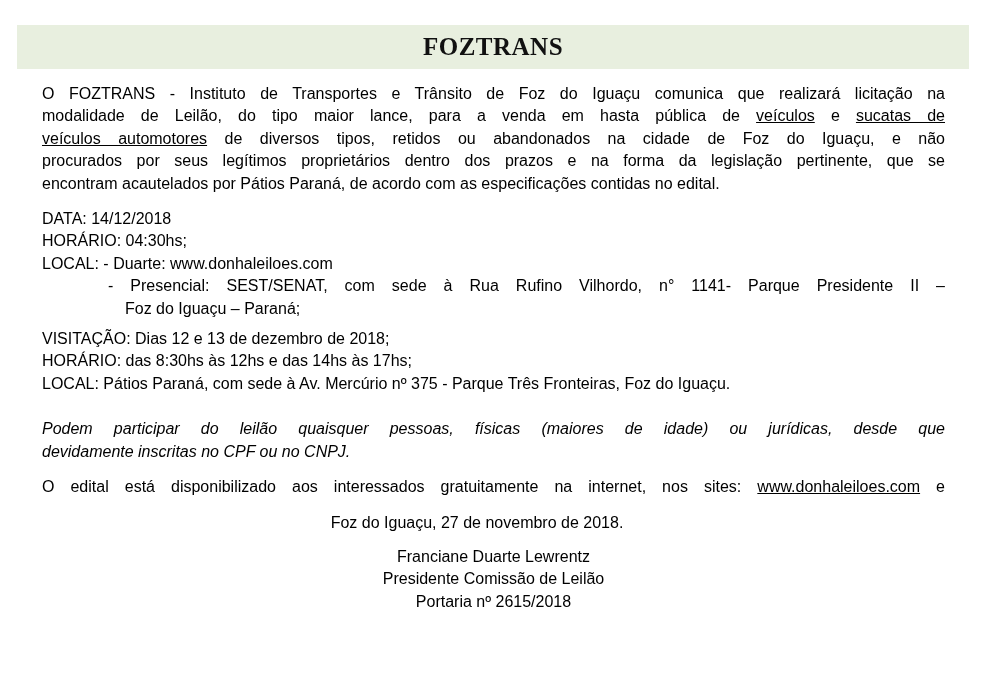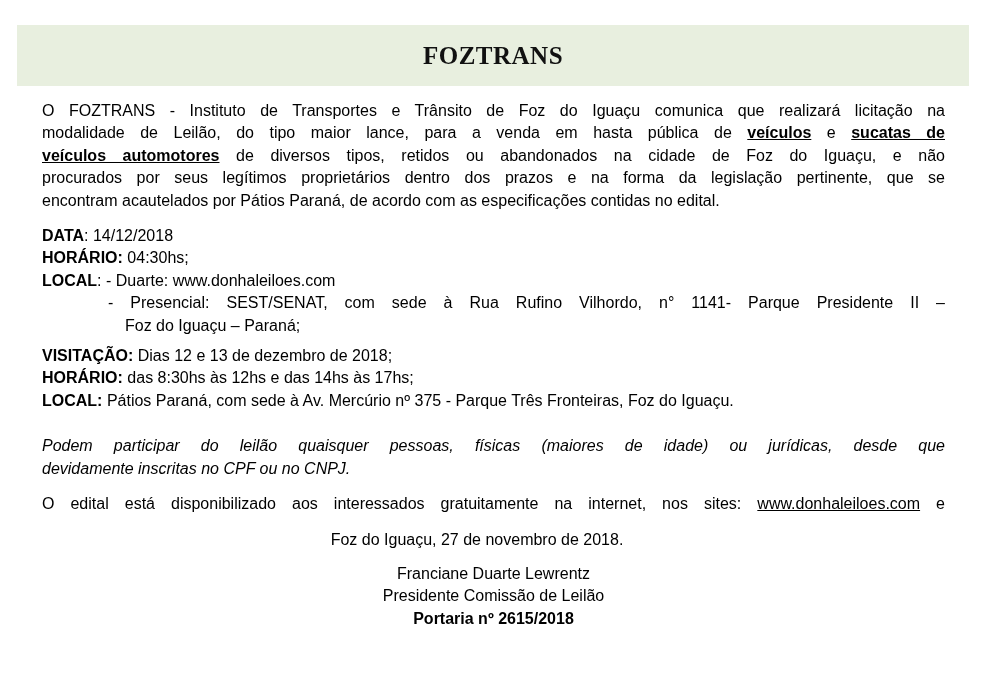--- a/index.html
+++ b/index.html
@@ -11,21 +11,21 @@
     width: 982px;
     height: 695px;
     overflow: hidden;
     font-family: "Liberation Sans", sans-serif;
     font-size: 16px;
     color: #000000;
     position: relative;
   }
   .header-bar {
     margin: 25px 13px 0 17px;
-    height: 61px;
+    height: 44px;
     background: #e8efdf;
     display: flex;
     align-items: center;
     justify-content: center;
   }
   .header-title {
     font-family: "Liberation Serif", serif;
     font-weight: bold;
     font-size: 25px;
     color: #111111;
@@ -49,21 +49,21 @@
   .line {
     line-height: 22.4px;
     min-height: 22.4px;
   }
   .jl {
     text-align: justify;
     text-align-last: justify;
   }
   .indent1 { padding-left: 66px; }
   .indent2 { padding-left: 83px; }
-  .b { font-weight: bold; }
+  .b { font-weight: normal; }
   .u { text-decoration: underline; }
   .date-line {
     text-align: center;
     padding-right: 33px;
     line-height: 22.4px;
   }
   .signature { text-align: center; }
   .signature .line { line-height: 22.4px; }
 </style>
 </head>

